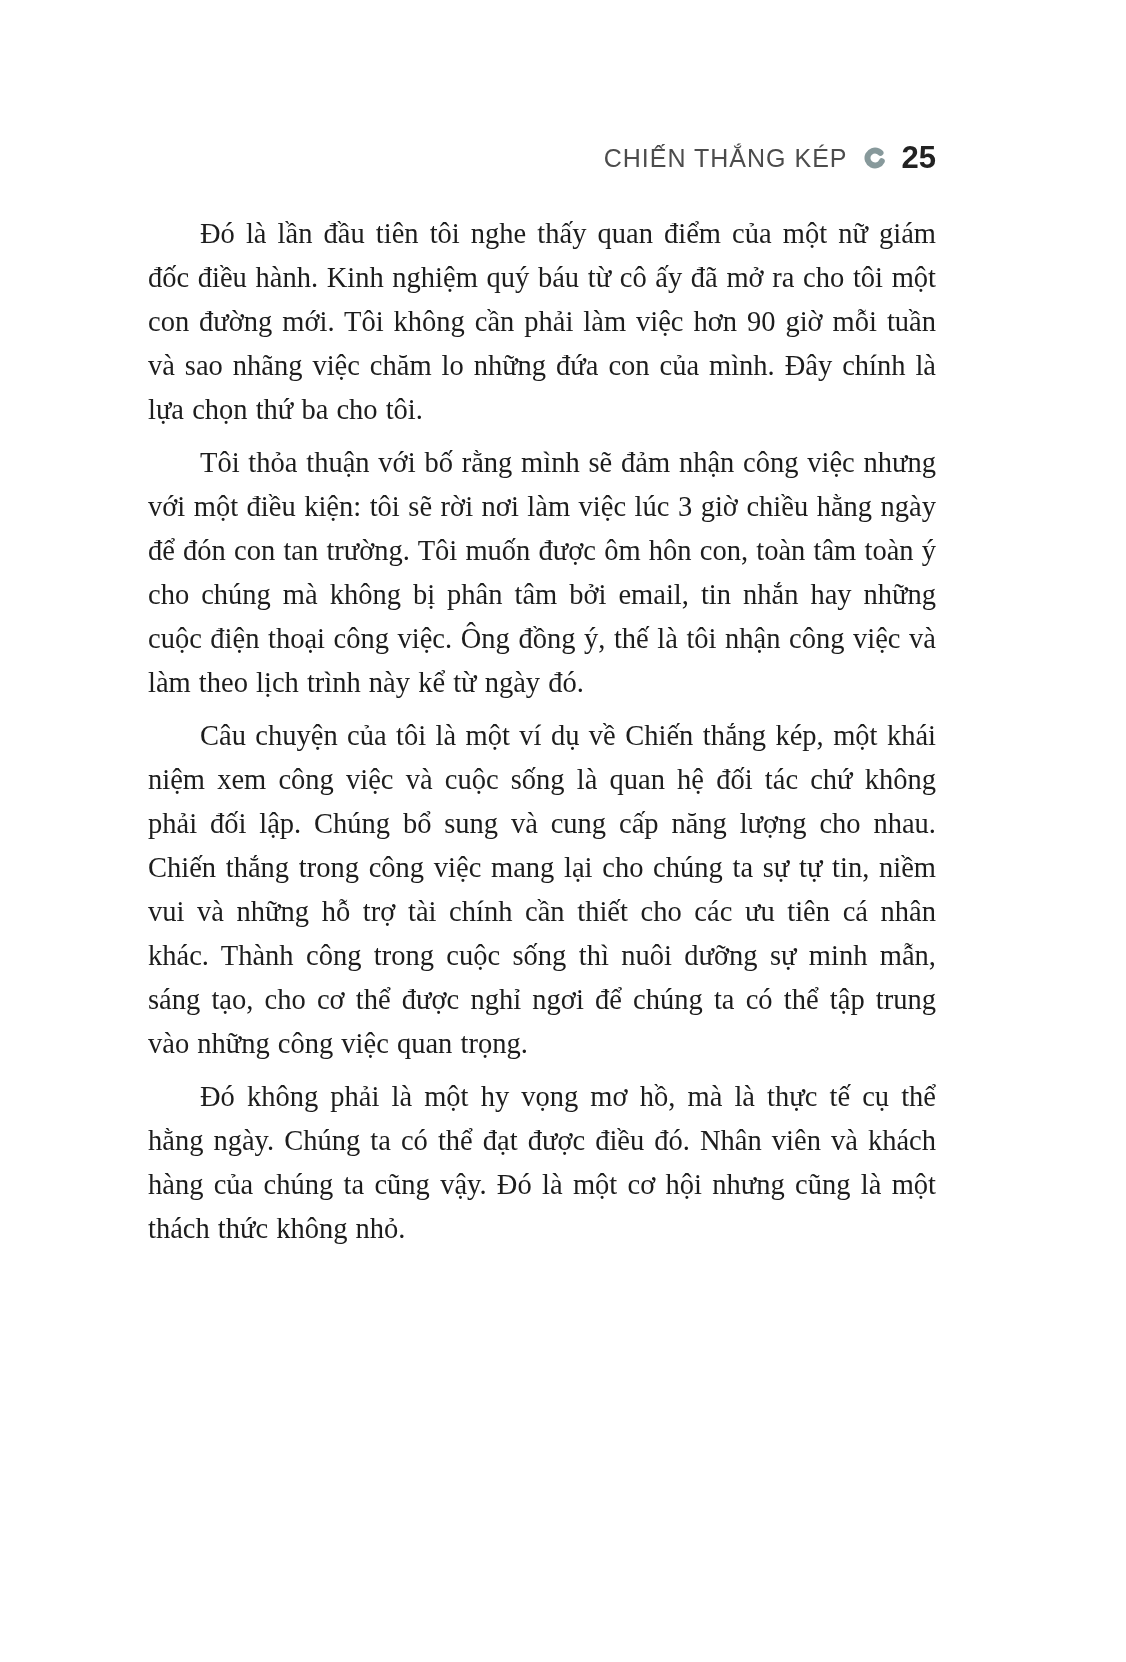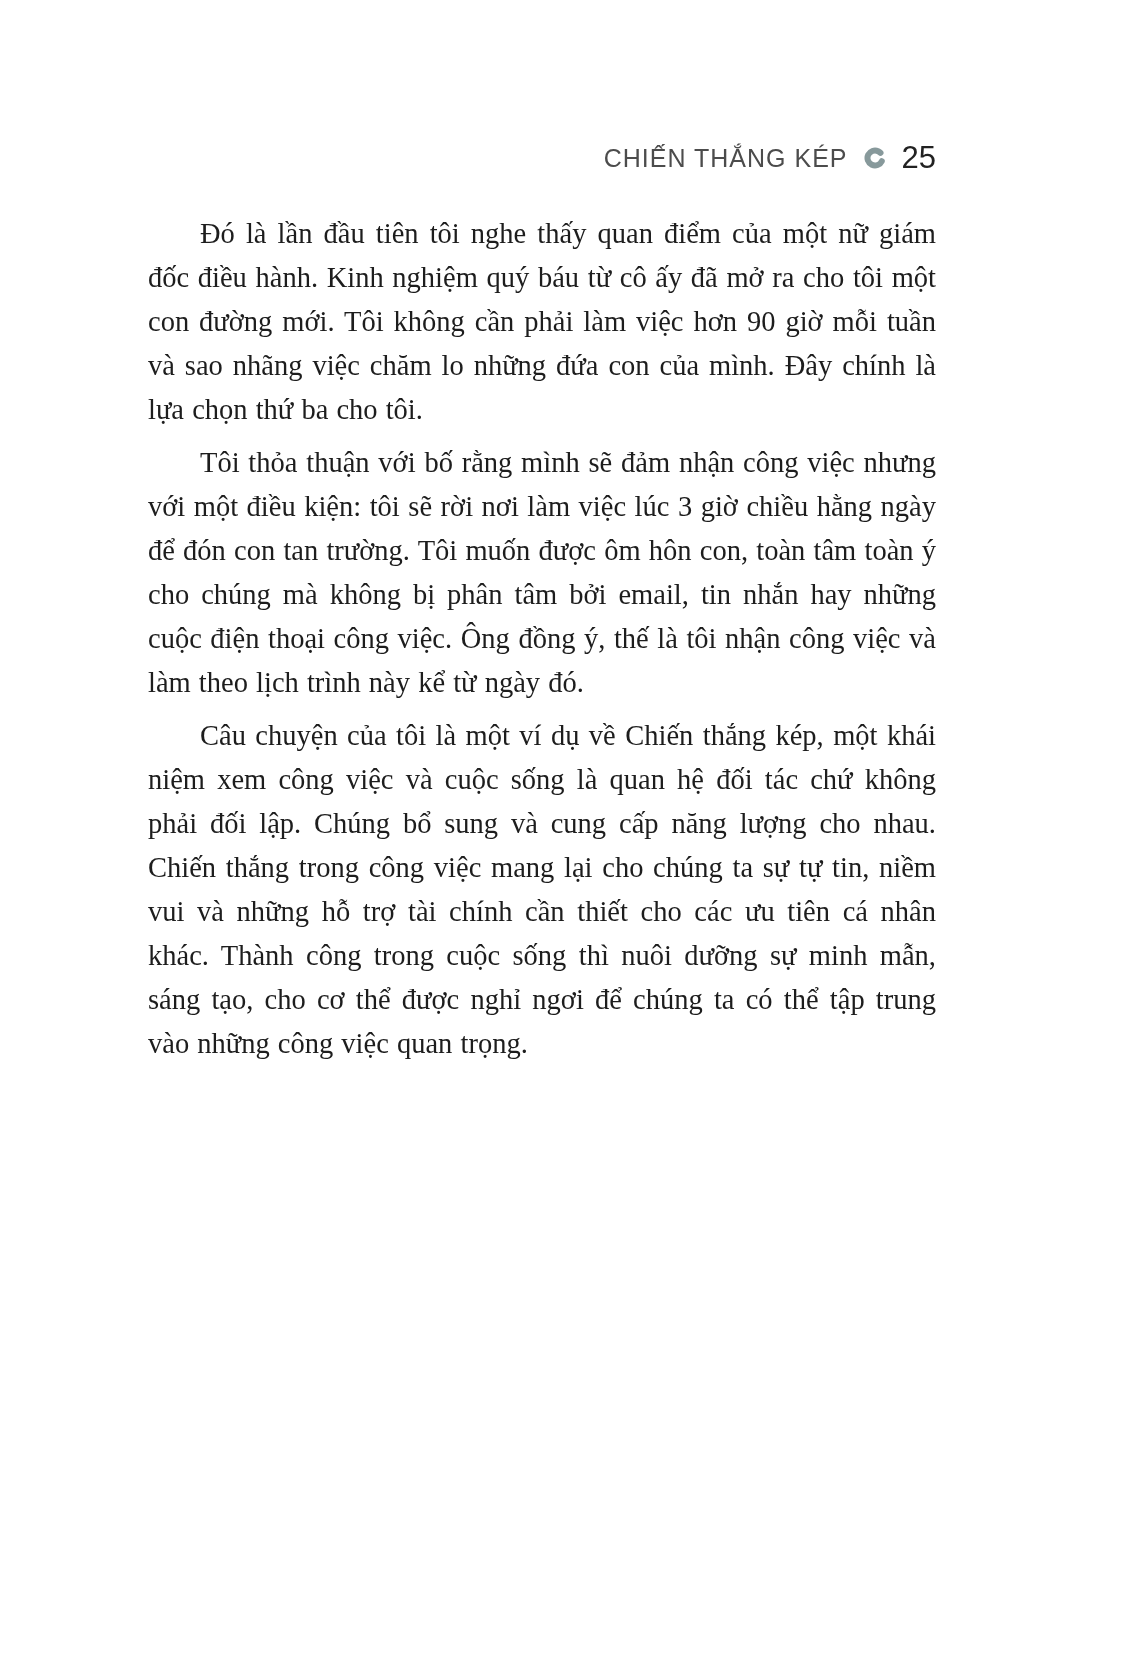--- a/index.html
+++ b/index.html
@@ -40,21 +40,21 @@
     height: 22px;
     display: inline-flex;
     align-items: center;
     justify-content: center;
     color: var(--icon_color);
   }
   .running-header .page-num {
     font-family: "Liberation Sans", sans-serif;
     font-size: 31px;
     color: #222222;
-    font-weight: 400;
+    font-weight: 700;
   }
   .content {
     position: absolute;
     top: 212px;
     left: 148px;
     width: 788px;
   }
   .content p {
     font-size: 28.5px;
     line-height: 44px;
@@ -77,15 +77,16 @@
         <circle cx="11" cy="11" r="7.5" fill="none" stroke="currentColor" stroke-width="6" stroke-dasharray="38 9" stroke-linecap="round" transform="rotate(25 11 11)"></circle>
       </svg>
     </span>
     <span class="page-num">25</span>
   </div>
 
   <div class="content">
     <p>Đó là lần đầu tiên tôi nghe thấy quan điểm của một nữ giám đốc điều hành. Kinh nghiệm quý báu từ cô ấy đã mở ra cho tôi một con đường mới. Tôi không cần phải làm việc hơn 90 giờ mỗi tuần và sao nhãng việc chăm lo những đứa con của mình. Đây chính là lựa chọn thứ ba cho tôi.</p>
     <p>Tôi thỏa thuận với bố rằng mình sẽ đảm nhận công việc nhưng với một điều kiện: tôi sẽ rời nơi làm việc lúc 3 giờ chiều hằng ngày để đón con tan trường. Tôi muốn được ôm hôn con, toàn tâm toàn ý cho chúng mà không bị phân tâm bởi email, tin nhắn hay những cuộc điện thoại công việc. Ông đồng ý, thế là tôi nhận công việc và làm theo lịch trình này kể từ ngày đó.</p>
     <p>Câu chuyện của tôi là một ví dụ về Chiến thắng kép, một khái niệm xem công việc và cuộc sống là quan hệ đối tác chứ không phải đối lập. Chúng bổ sung và cung cấp năng lượng cho nhau. Chiến thắng trong công việc mang lại cho chúng ta sự tự tin, niềm vui và những hỗ trợ tài chính cần thiết cho các ưu tiên cá nhân khác. Thành công trong cuộc sống thì nuôi dưỡng sự minh mẫn, sáng tạo, cho cơ thể được nghỉ ngơi để chúng ta có thể tập trung vào những công việc quan trọng.</p>
+    <p>Đó không phải là một hy vọng mơ hồ, mà là thực tế cụ thể hằng ngày. Chúng ta có thể đạt được điều đó. Nhân viên và khách hàng của chúng ta cũng vậy. Đó là một cơ hội nhưng cũng là một thách thức không nhỏ.</p>
   </div>
 
 </div>
 
 </body></html>

